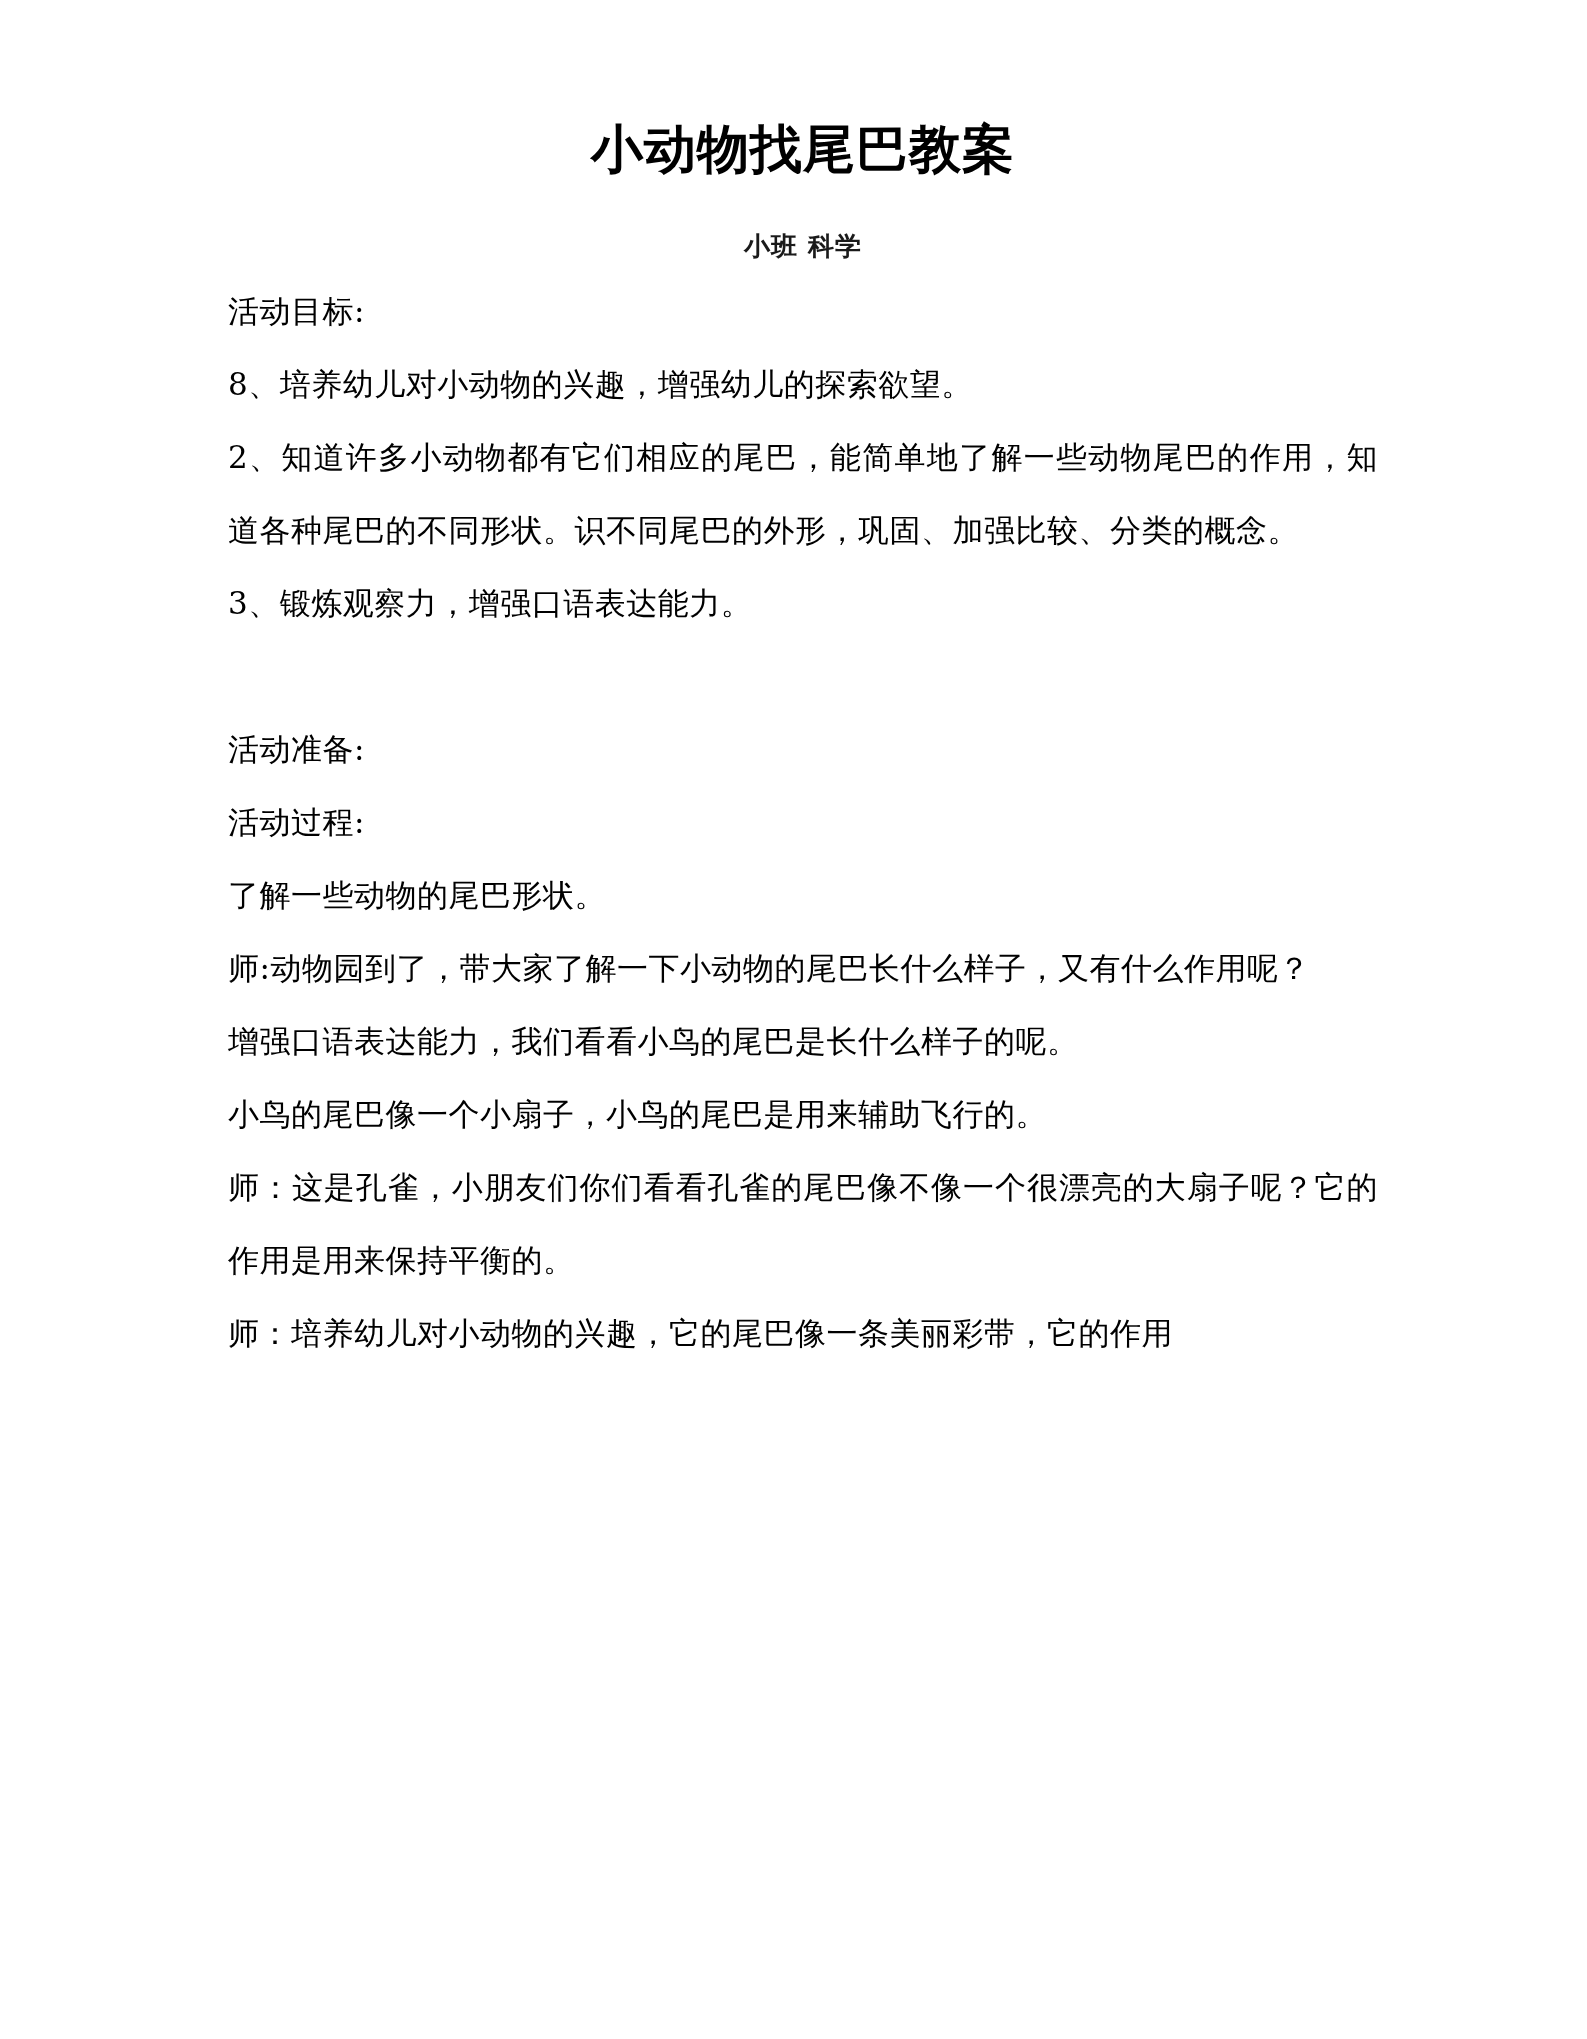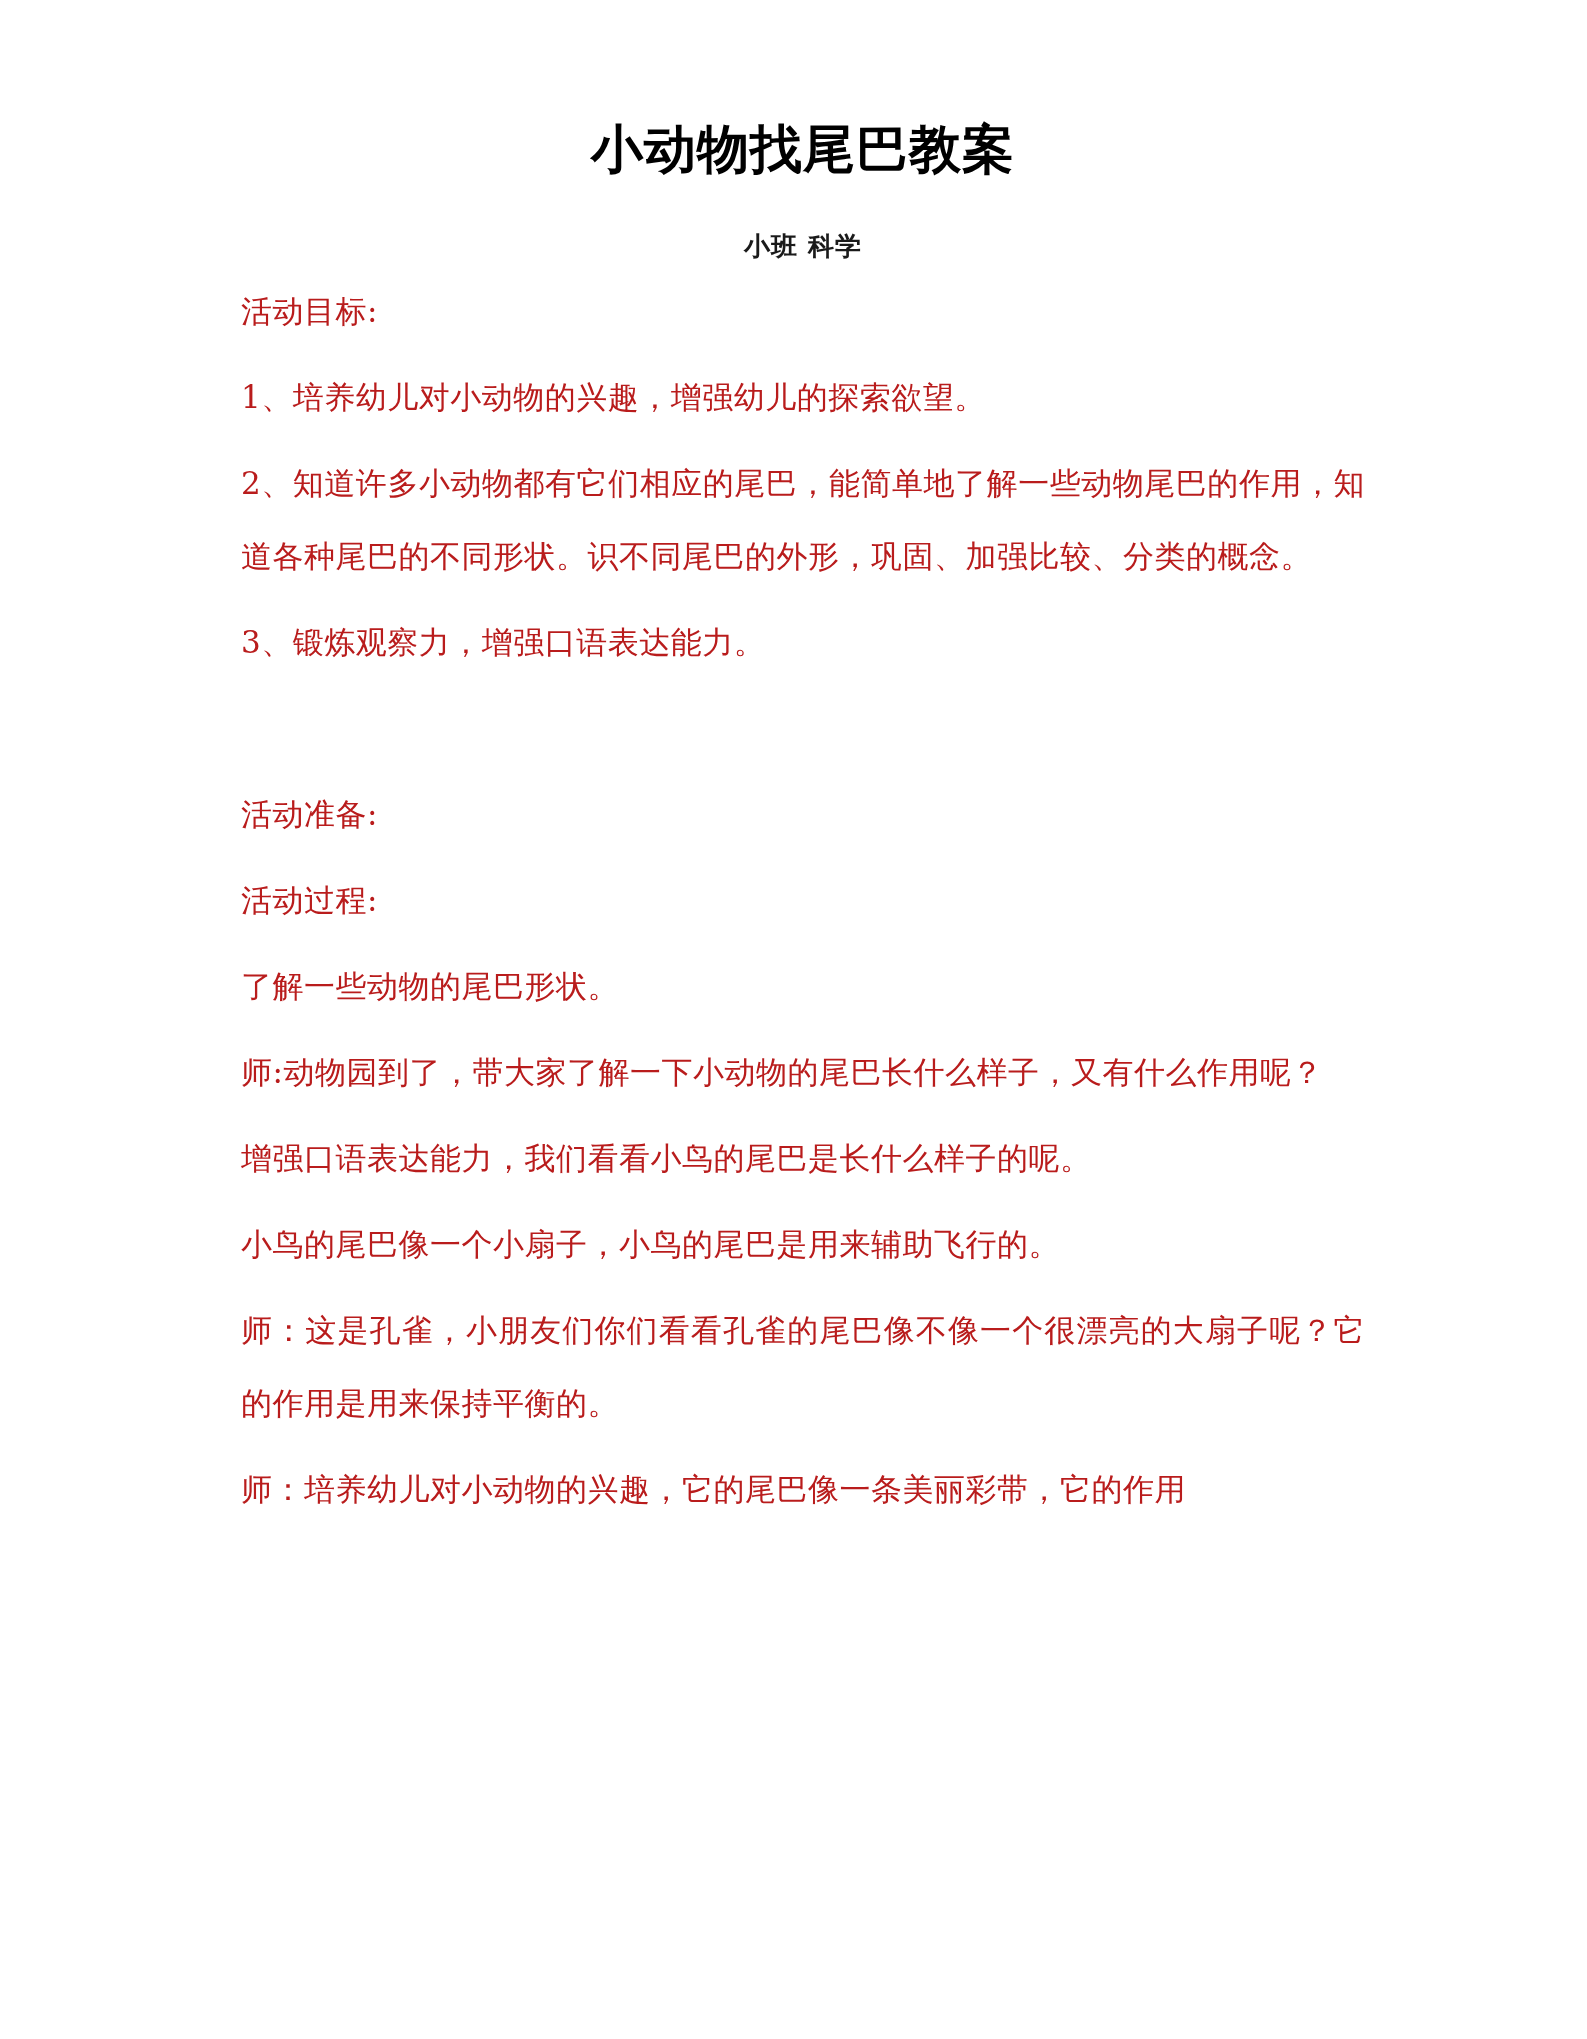--- a/index.html
+++ b/index.html
@@ -41,26 +41,26 @@
     line-height: 1.4;
     margin: 0;
     padding-top: 48px;
     letter-spacing: 1px;
     color: #1a1a1a;
     font-weight: bold;
   }
   .para {
     font-size: 31px;
     line-height: 73px;
-    margin: 13px;
+    margin: 0;
     text-align: justify;
     text-justify: inter-ideograph;
     word-break: break-all;
     letter-spacing: 0.5px;
-    color: #b91c1c;
+    color: #000000;
   }
   .para.first-body {
     margin-top: 10px;
   }
   .spacer-block {
     height: 73px;
   }
   .para.heading {
     font-size: 31px;
   }
@@ -70,21 +70,21 @@
 
 <div class="page">
   <div class="doc-body">
 
     <h1 class="doc-title">小动物找尾巴教案</h1>
 
     <div class="doc-subtitle">小班 科学</div>
 
     <p class="para heading first-body">活动目标:</p>
 
-    <p class="para">1、培养幼儿对小动物的兴趣，增强幼儿的探索欲望。</p>
+    <p class="para">8、培养幼儿对小动物的兴趣，增强幼儿的探索欲望。</p>
 
     <p class="para">2、知道许多小动物都有它们相应的尾巴，能简单地了解一些动物尾巴的作用，知道各种尾巴的不同形状。识不同尾巴的外形，巩固、加强比较、分类的概念。</p>
 
     <p class="para">3、锻炼观察力，增强口语表达能力。</p>
 
     <div class="spacer-block"></div>
 
     <p class="para heading">活动准备:</p>
 
 

